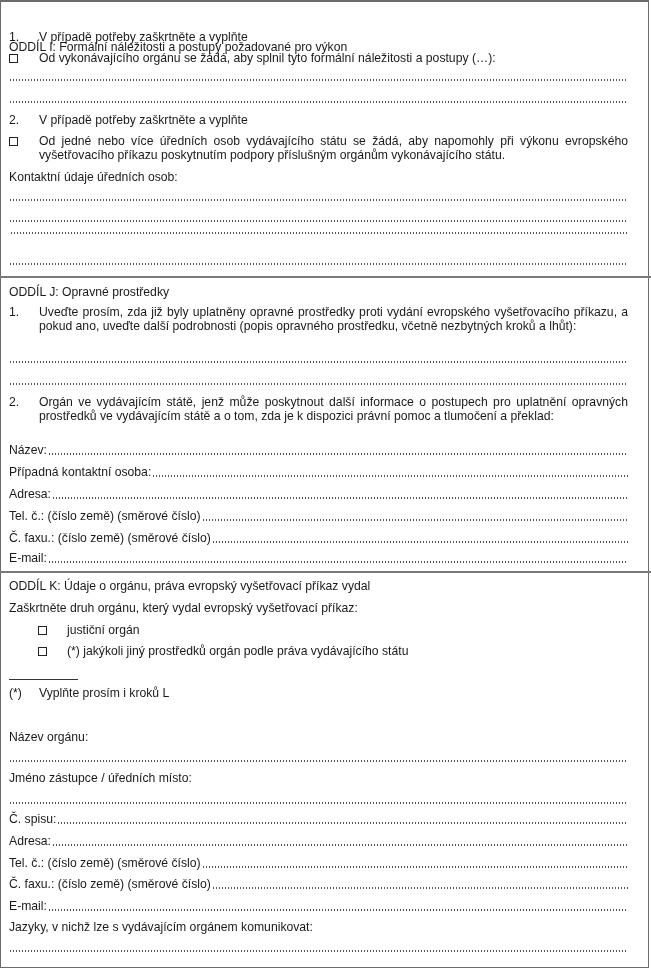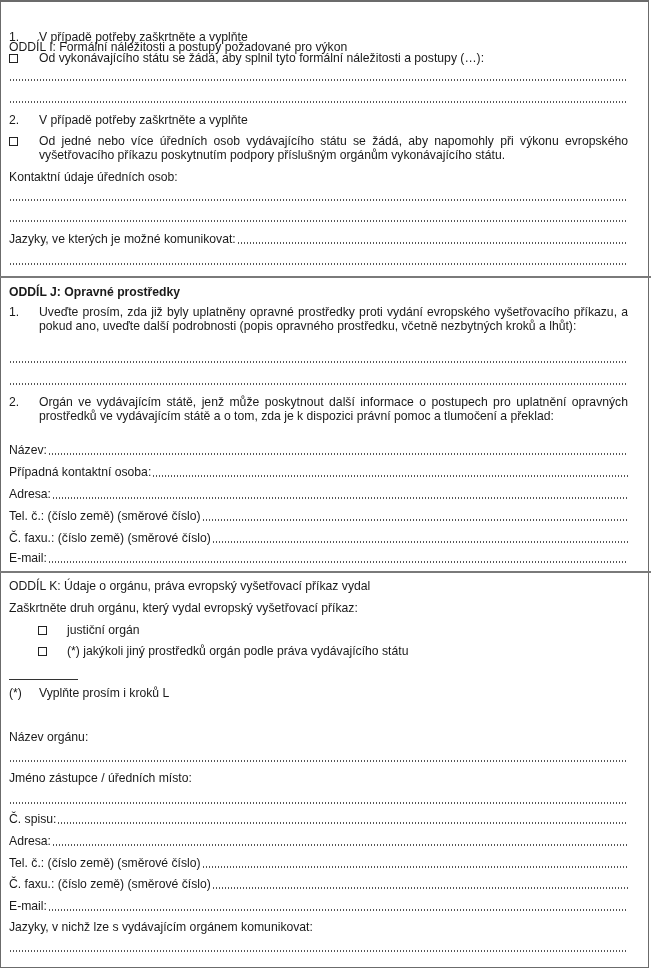--- a/index.html
+++ b/index.html
@@ -26,42 +26,41 @@
 </head>
 <body>
 
 <div class="frame"></div>
 
 <div class="ln" style="top:9px;margin-top:31px;">ODDÍL I: Formální náležitosti a postupy požadované pro výkon</div>
 <div class="ln" style="top:30px;">
   <span class="num">1.</span><span>V případě potřeby zaškrtněte a vyplňte</span>
 </div>
 <div class="ln" style="top:51px;">
-  <span class="num"><span class="cb"></span></span><span>Od vykonávajícího státu se žádá, aby splnil tyto formální náležitosti a postupy (…):</span>
+  <span class="num"><span class="cb"></span></span><span>Od vykonávajícího orgánu se žádá, aby splnil tyto formální náležitosti a postupy (…):</span>
 </div>
 <div class="dots" style="top:79px;"></div>
 <div class="dots" style="top:101px;"></div>
 
 <div class="ln" style="top:113px;">
   <span class="num">2.</span><span>V případě potřeby zaškrtněte a vyplňte</span>
 </div>
 <div class="para-num" style="top:134px;"><span class="cb"></span></div>
 <div class="para" style="top:134px;">Od jedné nebo více úředních osob vydávajícího státu se žádá, aby napomohly při výkonu evropského vyšetřovacího příkazu poskytnutím podpory příslušným orgánům vykonávajícího státu.</div>
 <div class="ln" style="top:170px;">Kontaktní údaje úředních osob:</div>
 <div class="dots" style="top:199px;"></div>
 <div class="dots" style="top:220px;"></div>
 <div class="lead" style="top:232px;">
-  <span>Jazyky, ve kterých je možné komunikovat:</span>
     <span class="fill"></span>
 </div>
 <div class="dots" style="top:263px;"></div>
 
 <div class="divider" style="top:276px;"></div>
 
-<div class="ln" style="top:285px;font-weight:bold;">ODDÍL J: Opravné prostředky</div>
+<div class="ln" style="top:285px;">ODDÍL J: Opravné prostředky</div>
 <div class="para-num" style="top:305px;">1.</div>
 <div class="para" style="top:305px;">Uveďte prosím, zda již byly uplatněny opravné prostředky proti vydání evropského vyšetřovacího příkazu, a pokud ano, uveďte další podrobnosti (popis opravného prostředku, včetně nezbytných kroků a lhůt):</div>
 <div class="dots" style="top:361px;"></div>
 <div class="dots" style="top:383px;"></div>
 
 <div class="para-num" style="top:395px;">2.</div>
 <div class="para" style="top:395px;">Orgán ve vydávajícím státě, jenž může poskytnout další informace o postupech pro uplatnění opravných prostředků ve vydávajícím státě a o tom, zda je k dispozici právní pomoc a tlumočení a překlad:</div>
 <div class="lead" style="top:443px;">
     <span>Název:</span>
     <span class="fill"></span>

